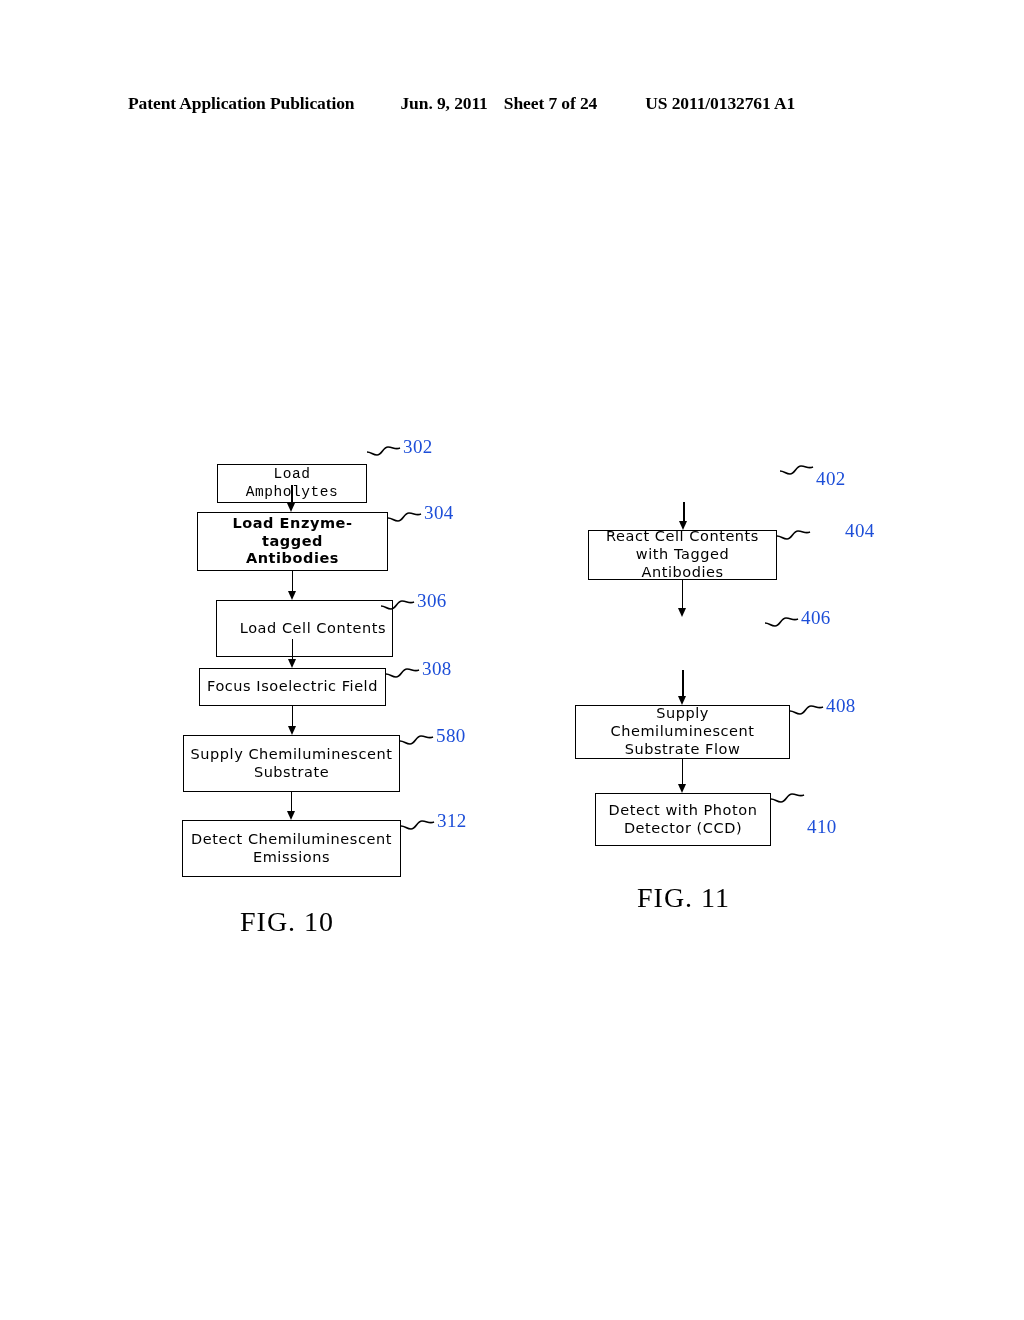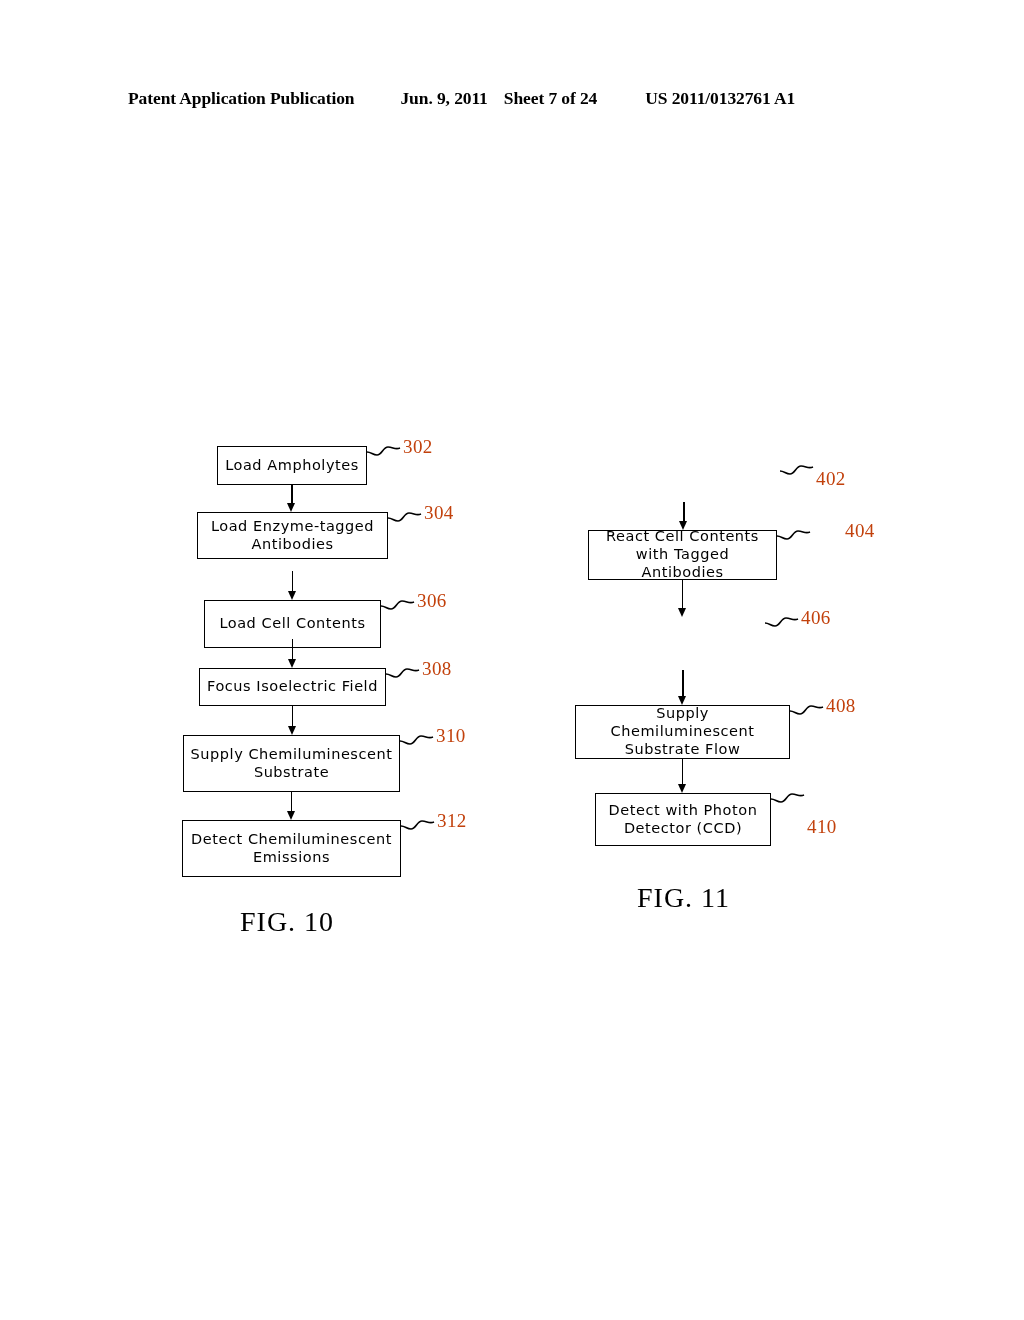--- a/index.html
+++ b/index.html
@@ -23,21 +23,21 @@
     top: 88px;
     left: 128px;
     width: 768px;
     height: 26px;
     font-family: "Liberation Serif", serif;
     font-weight: bold;
     font-size: 17.5px;
     letter-spacing: -0.1px;
     white-space: nowrap;
     display: flex;
-    align-items: flex-start;
+    align-items: flex-end;
   }
   .hdr-pub      { }
   .hdr-date     { margin-left: 46px; }
   .hdr-sheet    { margin-left: 16px; }
   .hdr-docnum   { margin-left: 48px; }
 
   
   .figures {
     position: absolute;
     inset: 0;
@@ -80,21 +80,21 @@
     border-top: 9px solid #000;
   }
 
   
   .ref {
     position: absolute;
     font-family: "Liberation Serif", serif;
     font-size: 19px;
     letter-spacing: 0.4px;
     white-space: nowrap;
-    color: #c2410c;
+    color: #1d4ed8;
   }
   .leader {
     position: absolute;
     overflow: visible;
   }
   .leader path {
     fill: none;
     stroke: #000;
     stroke-width: 1.6;
   }
@@ -114,39 +114,39 @@
 
 <div class="page-header">
   <span class="hdr-pub">Patent Application Publication</span>
   <span class="hdr-date">Jun. 9, 2011</span>
   <span class="hdr-sheet">Sheet 7 of 24</span>
   <span class="hdr-docnum">US 2011/0132761 A1</span>
 </div>
 
 <div class="figures" id="figure-canvas">
     <div style="position: absolute; inset: 0px;">
-      <div class="flow-box" style="left: 217px; top: 446px; width: 150px; height: 39px;">
+      <div class="flow-box" style="left: 217px; top: 464px; width: 150px; height: 39px; font-family: Liberation Mono, monospace;">
         <span class="label">Load Ampholytes</span>
       </div>
       <svg class="leader" width="44" height="26" style="left: 367px; top: 439px;">
         <path d="M0,13 C4,13 6,16 10,16 C15,16 16,8 21,8 C26,8 28,11 33,9"></path>
       </svg>
       <div class="ref" style="left: 403px; top: 436px;">302</div>
       <div class="connector" style="left: 291.2px; top: 485px; height: 19px;"></div>
       <div class="arrowhead" style="left: 287.4px; top: 503px;"></div>
-      <div class="flow-box" style="left: 197px; top: 512px; width: 191px; height: 47px;">
+      <div class="flow-box" style="left: 197px; top: 512px; width: 191px; height: 59px; font-weight: bold;">
         <span class="label">Load Enzyme-tagged<br>Antibodies</span>
       </div>
       <svg class="leader" width="44" height="26" style="left: 388px; top: 505px;">
         <path d="M0,13 C4,13 6,16 10,16 C15,16 16,8 21,8 C26,8 28,11 33,9"></path>
       </svg>
       <div class="ref" style="left: 424px; top: 502px;">304</div>
       <div class="connector" style="left: 291.7px; top: 571px; height: 21px;"></div>
       <div class="arrowhead" style="left: 287.9px; top: 591px;"></div>
-      <div class="flow-box" style="left: 204px; top: 600px; width: 177px; height: 48px;">
+      <div class="flow-box" style="left: 216px; top: 600px; width: 177px; height: 57px; text-align: right;">
         <span class="label">Load Cell Contents</span>
       </div>
       <svg class="leader" width="44" height="26" style="left: 381px; top: 593px;">
         <path d="M0,13 C4,13 6,16 10,16 C15,16 16,8 21,8 C26,8 28,11 33,9"></path>
       </svg>
       <div class="ref" style="left: 417px; top: 590px;">306</div>
       <div class="connector" style="left: 291.7px; top: 639px; height: 21px;"></div>
       <div class="arrowhead" style="left: 287.9px; top: 659px;"></div>
       <div class="flow-box" style="left: 199px; top: 668px; width: 187px; height: 38px;">
         <span class="label">Focus Isoelectric Field</span>
@@ -156,21 +156,21 @@
       </svg>
       <div class="ref" style="left: 422px; top: 658px;">308</div>
       <div class="connector" style="left: 291.7px; top: 706px; height: 21px;"></div>
       <div class="arrowhead" style="left: 287.9px; top: 726px;"></div>
       <div class="flow-box" style="left: 183px; top: 735px; width: 217px; height: 57px;">
         <span class="label">Supply Chemiluminescent<br>Substrate</span>
       </div>
       <svg class="leader" width="44" height="26" style="left: 400px; top: 728px;">
         <path d="M0,13 C4,13 6,16 10,16 C15,16 16,8 21,8 C26,8 28,11 33,9"></path>
       </svg>
-      <div class="ref" style="left: 436px; top: 725px;">310</div>
+      <div class="ref" style="left: 436px; top: 725px;">580</div>
       <div class="connector" style="left: 290.7px; top: 792px; height: 20px;"></div>
       <div class="arrowhead" style="left: 286.9px; top: 811px;"></div>
       <div class="flow-box" style="left: 182px; top: 820px; width: 219px; height: 57px;">
         <span class="label">Detect Chemiluminescent<br>Emissions</span>
       </div>
       <svg class="leader" width="44" height="26" style="left: 401px; top: 813px;">
         <path d="M0,13 C4,13 6,16 10,16 C15,16 16,8 21,8 C26,8 28,11 33,9"></path>
       </svg>
       <div class="ref" style="left: 437px; top: 810px;">312</div>
       <div class="fig-caption" style="left: 240px; top: 906px;">FIG.  10</div>

